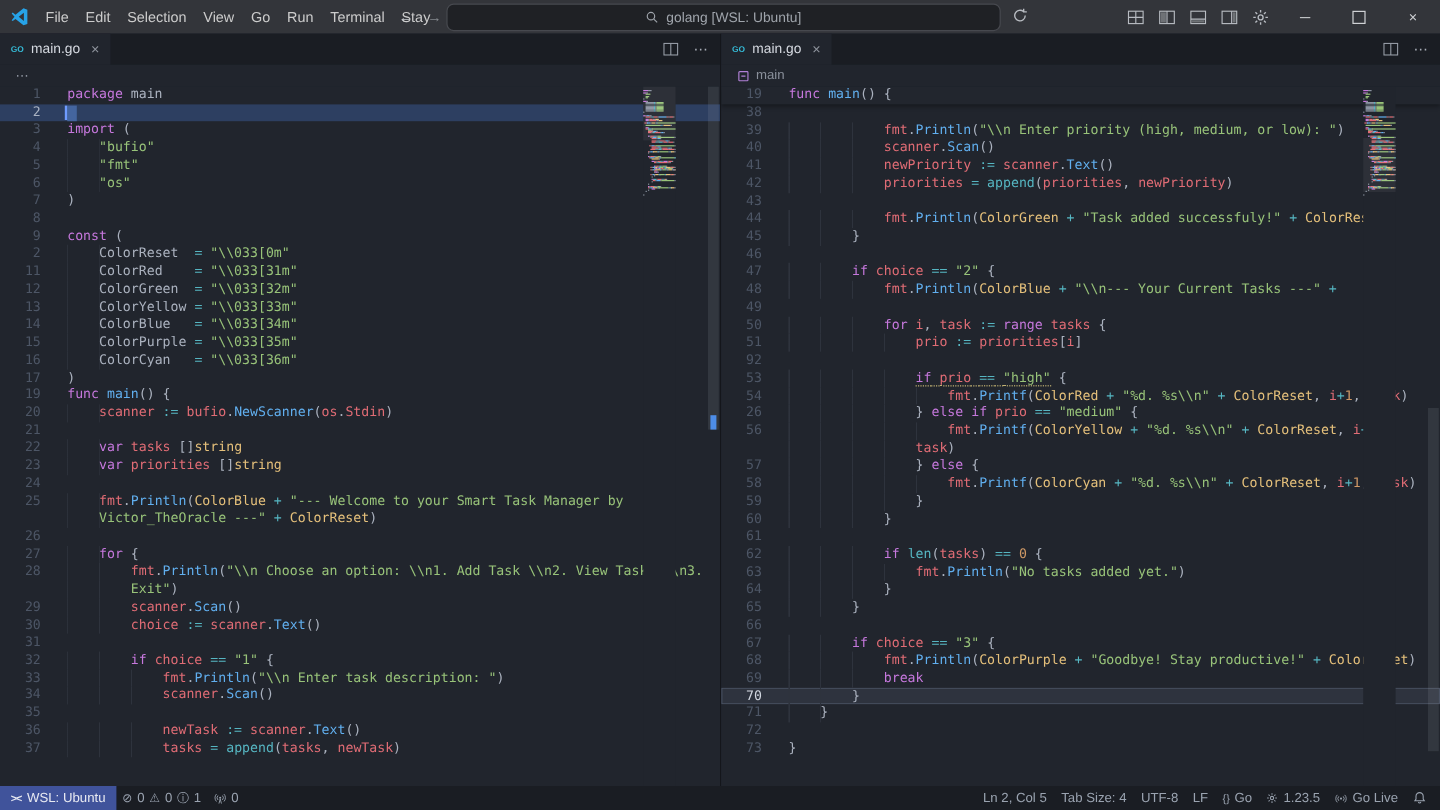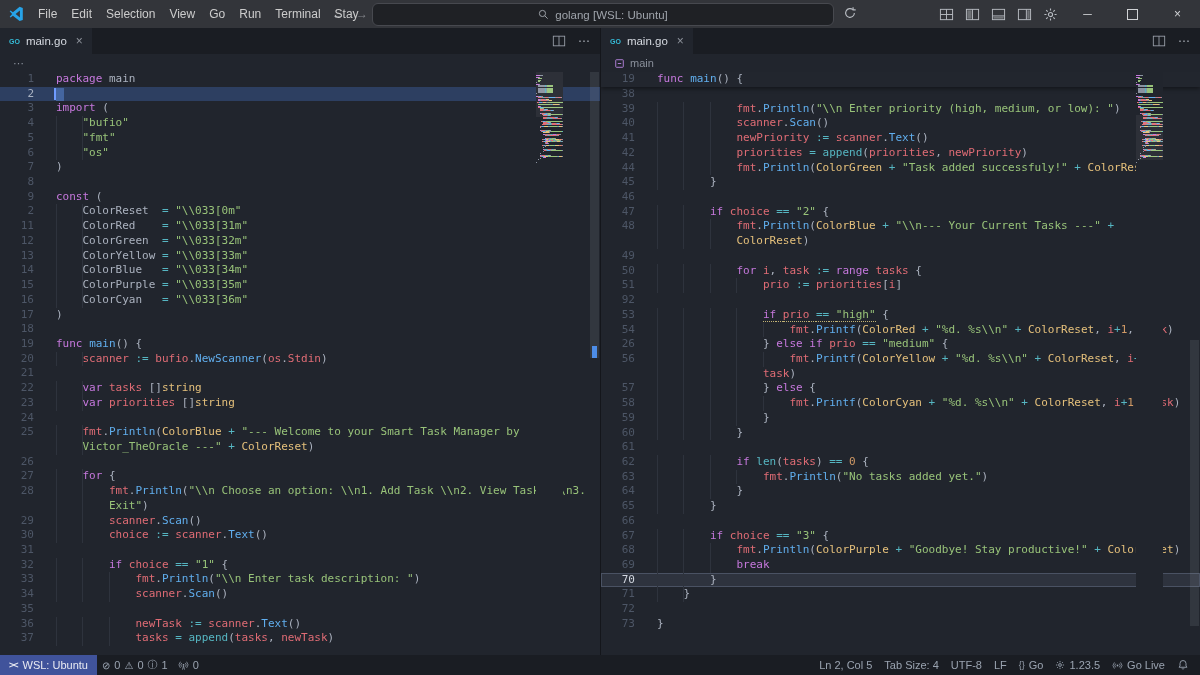--- a/index.html
+++ b/index.html
@@ -219,24 +219,20 @@
             </div>
             <div class="line">
               <span class="gut">16</span>
               <span class="txt"><span class="tk ws">    </span><span class="tk pl">ColorCyan   </span><span class="tk op">=</span><span class="tk pl"> </span><span class="tk str">"\\033[36m"</span></span>
             </div>
             <div class="line">
               <span class="gut">17</span>
               <span class="txt"><span class="tk pl">)</span></span>
             </div>
             <div class="line">
-              <span class="gut">18</span>
-              <span class="txt"></span>
-            </div>
-            <div class="line">
               <span class="gut">19</span>
               <span class="txt"><span class="tk kw">func</span><span class="tk pl"> </span><span class="tk fn">main</span><span class="tk pl">() {</span></span>
             </div>
             <div class="line">
               <span class="gut">20</span>
               <span class="txt"><span class="tk ws">    </span><span class="tk vr">scanner</span><span class="tk pl"> </span><span class="tk op">:=</span><span class="tk pl"> </span><span class="tk vr">bufio</span><span class="tk pl">.</span><span class="tk fn">NewScanner</span><span class="tk pl">(</span><span class="tk vr">os</span><span class="tk pl">.</span><span class="tk vr">Stdin</span><span class="tk pl">)</span></span>
             </div>
             <div class="line">
               <span class="gut">21</span>
               <span class="txt"></span>
@@ -911,42 +907,42 @@
             </div>
             <div class="line">
               <span class="gut">41</span>
               <span class="txt"><span class="tk ws">            </span><span class="tk vr">newPriority</span><span class="tk pl"> </span><span class="tk op">:=</span><span class="tk pl"> </span><span class="tk vr">scanner</span><span class="tk pl">.</span><span class="tk fn">Text</span><span class="tk pl">()</span></span>
             </div>
             <div class="line">
               <span class="gut">42</span>
               <span class="txt"><span class="tk ws">            </span><span class="tk vr">priorities</span><span class="tk pl"> </span><span class="tk op">=</span><span class="tk pl"> </span><span class="tk bi">append</span><span class="tk pl">(</span><span class="tk vr">priorities</span><span class="tk pl">, </span><span class="tk vr">newPriority</span><span class="tk pl">)</span></span>
             </div>
             <div class="line">
+              <span class="gut">43</span>
+              <span class="txt"></span>
+            </div>
+            <div class="line">
               <span class="gut">44</span>
               <span class="txt"><span class="tk ws">            </span><span class="tk vr">fmt</span><span class="tk pl">.</span><span class="tk fn">Println</span><span class="tk pl">(</span><span class="tk cn">ColorGreen</span><span class="tk pl"> </span><span class="tk op">+</span><span class="tk pl"> </span><span class="tk str">"Task added successfuly!"</span><span class="tk pl"> </span><span class="tk op">+</span><span class="tk pl"> </span><span class="tk cn">ColorReset</span><span class="tk pl">)</span></span>
             </div>
             <div class="line">
               <span class="gut">45</span>
               <span class="txt"><span class="tk ws">        </span><span class="tk pl">}</span></span>
             </div>
             <div class="line">
               <span class="gut">46</span>
               <span class="txt"></span>
             </div>
             <div class="line">
               <span class="gut">47</span>
               <span class="txt"><span class="tk ws">        </span><span class="tk kw">if</span><span class="tk pl"> </span><span class="tk vr">choice</span><span class="tk pl"> </span><span class="tk op">==</span><span class="tk pl"> </span><span class="tk str">"2"</span><span class="tk pl"> {</span></span>
             </div>
             <div class="line">
               <span class="gut">48</span>
               <span class="txt"><span class="tk ws">            </span><span class="tk vr">fmt</span><span class="tk pl">.</span><span class="tk fn">Println</span><span class="tk pl">(</span><span class="tk cn">ColorBlue</span><span class="tk pl"> </span><span class="tk op">+</span><span class="tk pl"> </span><span class="tk str">"\\n--- Your Current Tasks ---"</span><span class="tk pl"> </span><span class="tk op">+</span></span>
-            </div>
-            <div class="line">
-              <span class="gut"></span>
-              <span class="txt"><span class="tk ws">            </span><span class="tk cn">ColorReset</span><span class="tk pl">)</span></span>
             </div>
             <div class="line">
               <span class="gut">49</span>
               <span class="txt"></span>
             </div>
             <div class="line">
               <span class="gut">50</span>
               <span class="txt"><span class="tk ws">            </span><span class="tk kw">for</span><span class="tk pl"> </span><span class="tk vr">i</span><span class="tk pl">, </span><span class="tk vr">task</span><span class="tk pl"> </span><span class="tk op">:=</span><span class="tk pl"> </span><span class="tk kw">range</span><span class="tk pl"> </span><span class="tk vr">tasks</span><span class="tk pl"> {</span></span>
             </div>
             <div class="line">

